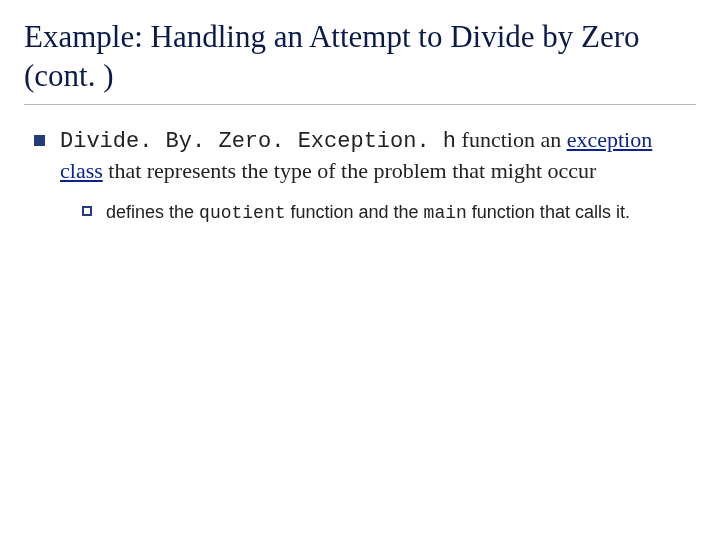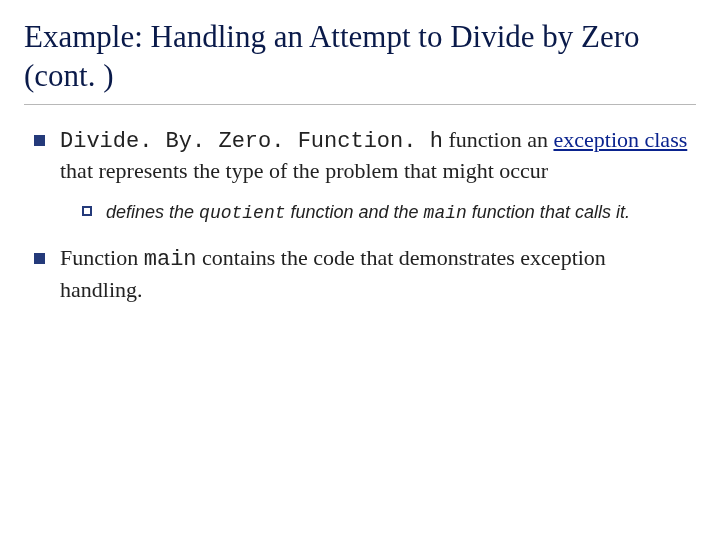--- a/index.html
+++ b/index.html
@@ -50,21 +50,20 @@
     left: 4px;
     top: 10px;
     width: 11px;
     height: 11px;
     background: #243a7a;
   }
   ul.level2 {
     list-style: none;
     margin: 14px 0 4px 0;
     padding: 0 0 0 20px;
-    font-style: italic;
   }
   ul.level2 > li {
     position: relative;
     padding-left: 26px;
     font-size: 18px;
     line-height: 1.35;
     color: #222;
     font-family: Arial, Helvetica, sans-serif;
   }
   ul.level2 > li::before {
@@ -91,28 +90,25 @@
 <body>
 
 <div class="slide">
 
   <h1 class="title">Example: Handling an Attempt to Divide by Zero (cont. )</h1>
   <hr class="title-rule">
 
   <ul class="level1">
 
     <li>
-      <span class="code">Divide. By. Zero. Function. h</span><span> function an </span><span class="lnk">exception class</span><span> that represents the type of the problem that might occur</span>
+      <span class="code">Divide. By. Zero. Exception. h</span><span> function an </span><span class="lnk">exception class</span><span> that represents the type of the problem that might occur</span>
 
       <ul class="level2">
         <li>
           <span>defines the </span><span class="code">quotient</span><span> function and the </span><span class="code">main</span><span> function that calls it.</span>
         </li>
       </ul>
     </li>
 
-    <li>
-      <span>Function </span><span class="code">main</span><span> contains the code that demonstrates exception handling.</span>
-    </li>
 
   </ul>
 
 </div>
 
 </body></html>

